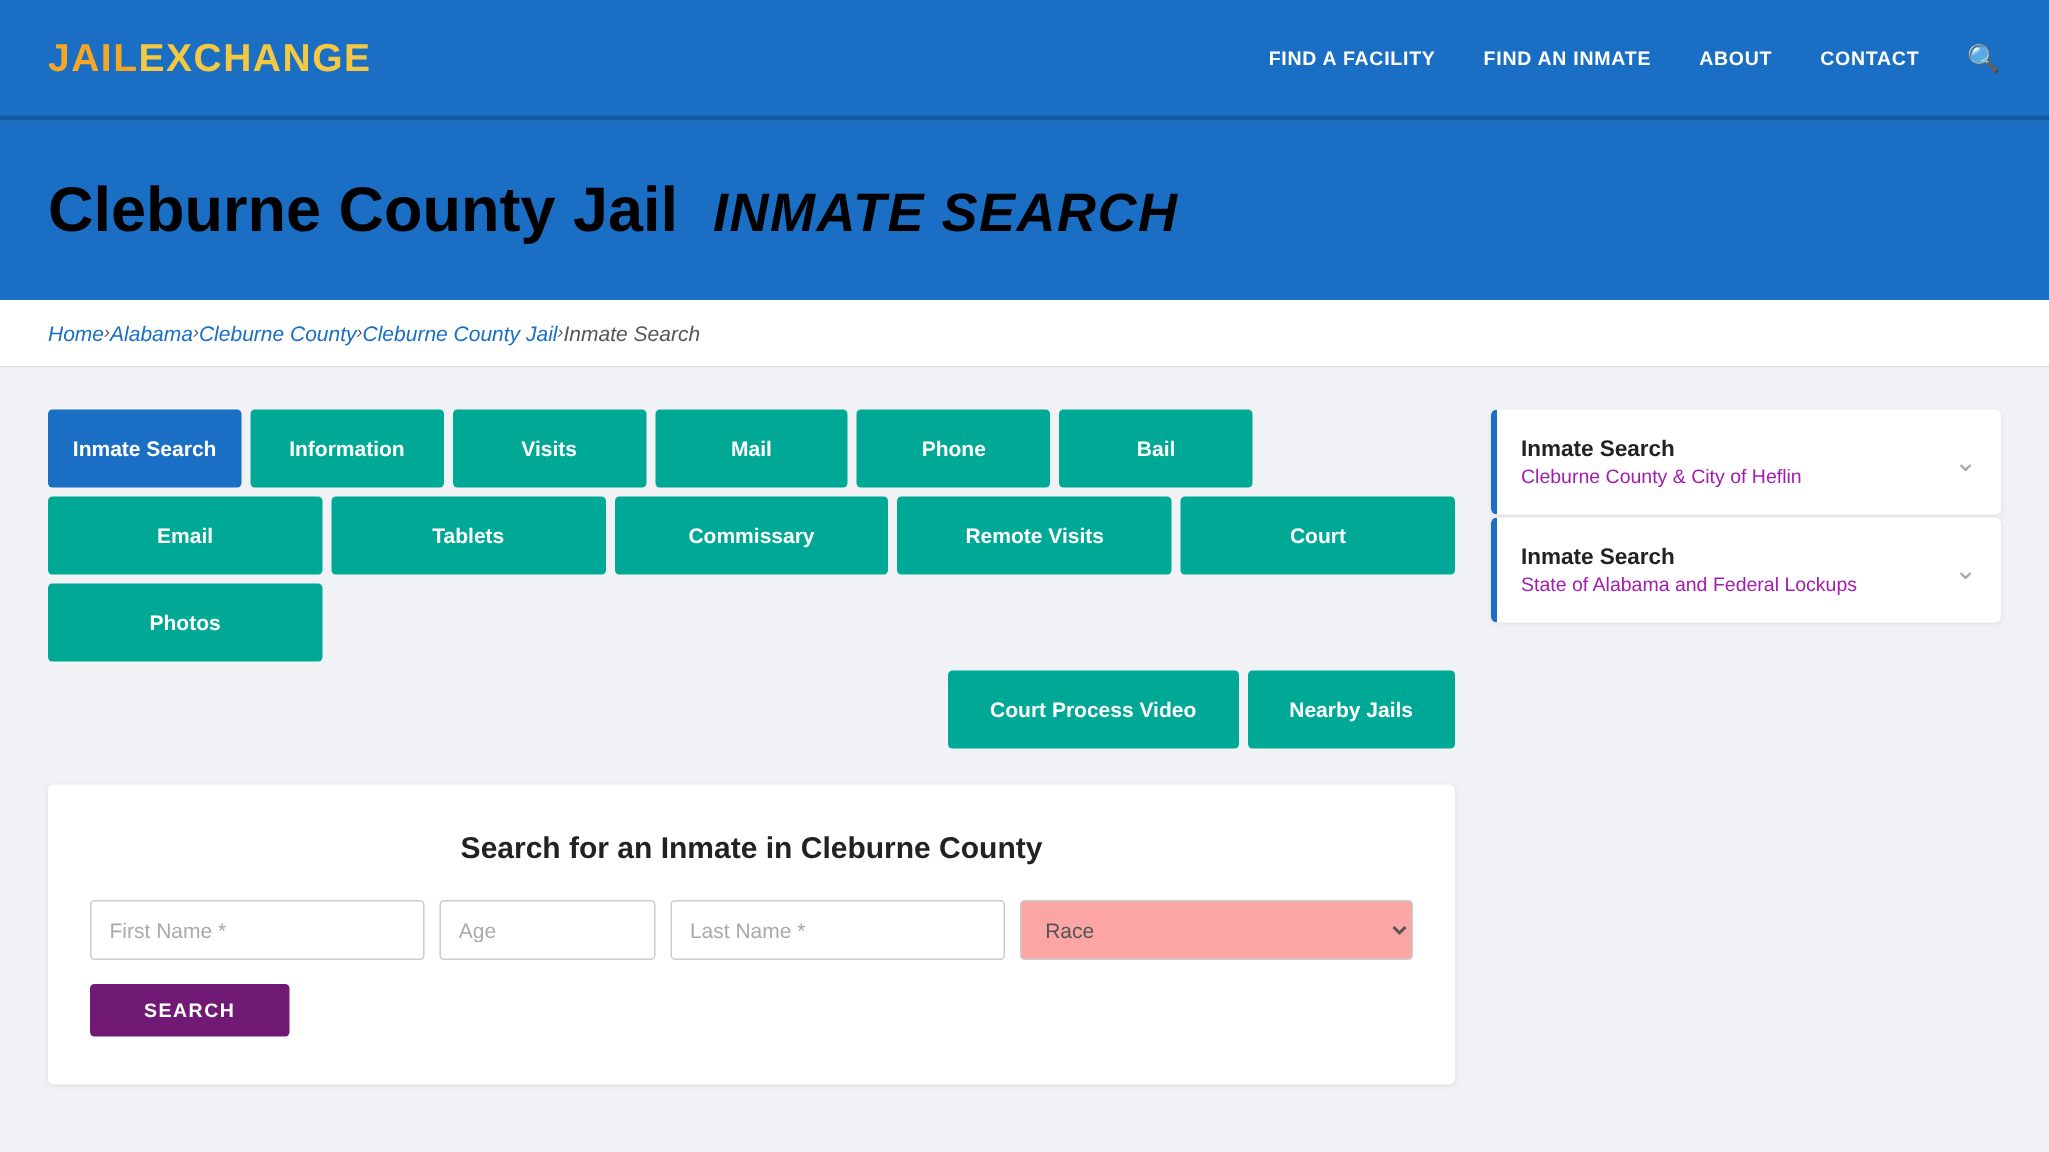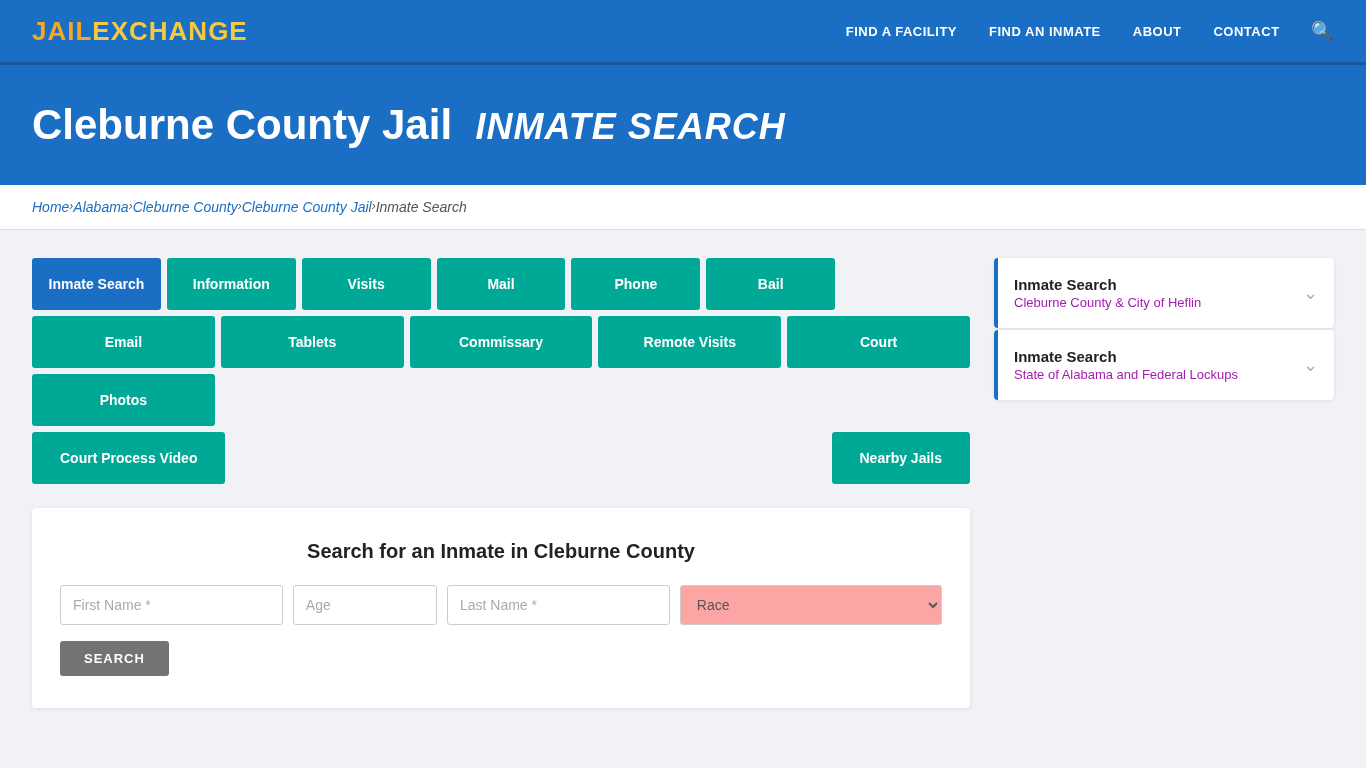--- a/index.html
+++ b/index.html
@@ -5,21 +5,21 @@
     * { box-sizing: border-box; margin: 0; padding: 0; }
     body { font-family: Arial, sans-serif; background: #f0f2f5; color: #333; }
 
     
     .header {
       background: #1a6fc4;
       display: flex;
       align-items: center;
       justify-content: space-between;
       padding: 0 32px;
-      height: 65px;
+      height: 80px;
       border-bottom: 3px solid #1558a0;
     }
     .logo {
       font-size: 26px;
       font-weight: 900;
       color: #fff;
       letter-spacing: 1px;
       text-transform: uppercase;
     }
     .logo span { color: #f5a623; }
@@ -42,21 +42,21 @@
       font-size: 18px;
       cursor: pointer;
     }
 
     
     .hero {
       background: #1a6fc4;
       padding: 36px 32px 36px 32px;
     }
     .hero-title {
-      color: #ffffff;
+      color: #000000;
       font-size: 42px;
       font-weight: 900;
     }
     .hero-title em {
       font-style: italic;
       font-weight: 700;
       font-size: 36px;
       text-transform: uppercase;
       letter-spacing: 1px;
     }
@@ -126,22 +126,22 @@
     }
 
     .nav-buttons-row2 {
       display: grid;
       grid-template-columns: repeat(5, 1fr);
       gap: 6px;
       margin-bottom: 6px;
     }
     .nav-buttons-row3 {
       display: flex;
-      justify-content: space-between;
-      gap: 16px;
+      justify-content: flex-end;
+      gap: 6px;
       margin-bottom: 24px;
     }
     .nav-btn-wide {
       background: #00a896;
       color: #fff;
       border: none;
       padding: 18px 28px;
       font-size: 14px;
       font-weight: 600;
       cursor: pointer;
@@ -185,24 +185,24 @@
       border-radius: 3px;
       padding: 10px 12px;
       font-size: 14px;
       flex: 1.2;
       min-width: 120px;
       color: #555;
       background: #fca5a5;
       cursor: pointer;
     }
     .search-btn {
-      background: #737373;
+      background: #701a75;
       color: #fff;
       border: none;
-      padding: 10px 24px;
+      padding: 10px 36px;
       font-size: 13px;
       font-weight: 700;
       text-transform: uppercase;
       letter-spacing: 1px;
       border-radius: 3px;
       cursor: pointer;
     }
 
     
     .right-col {

